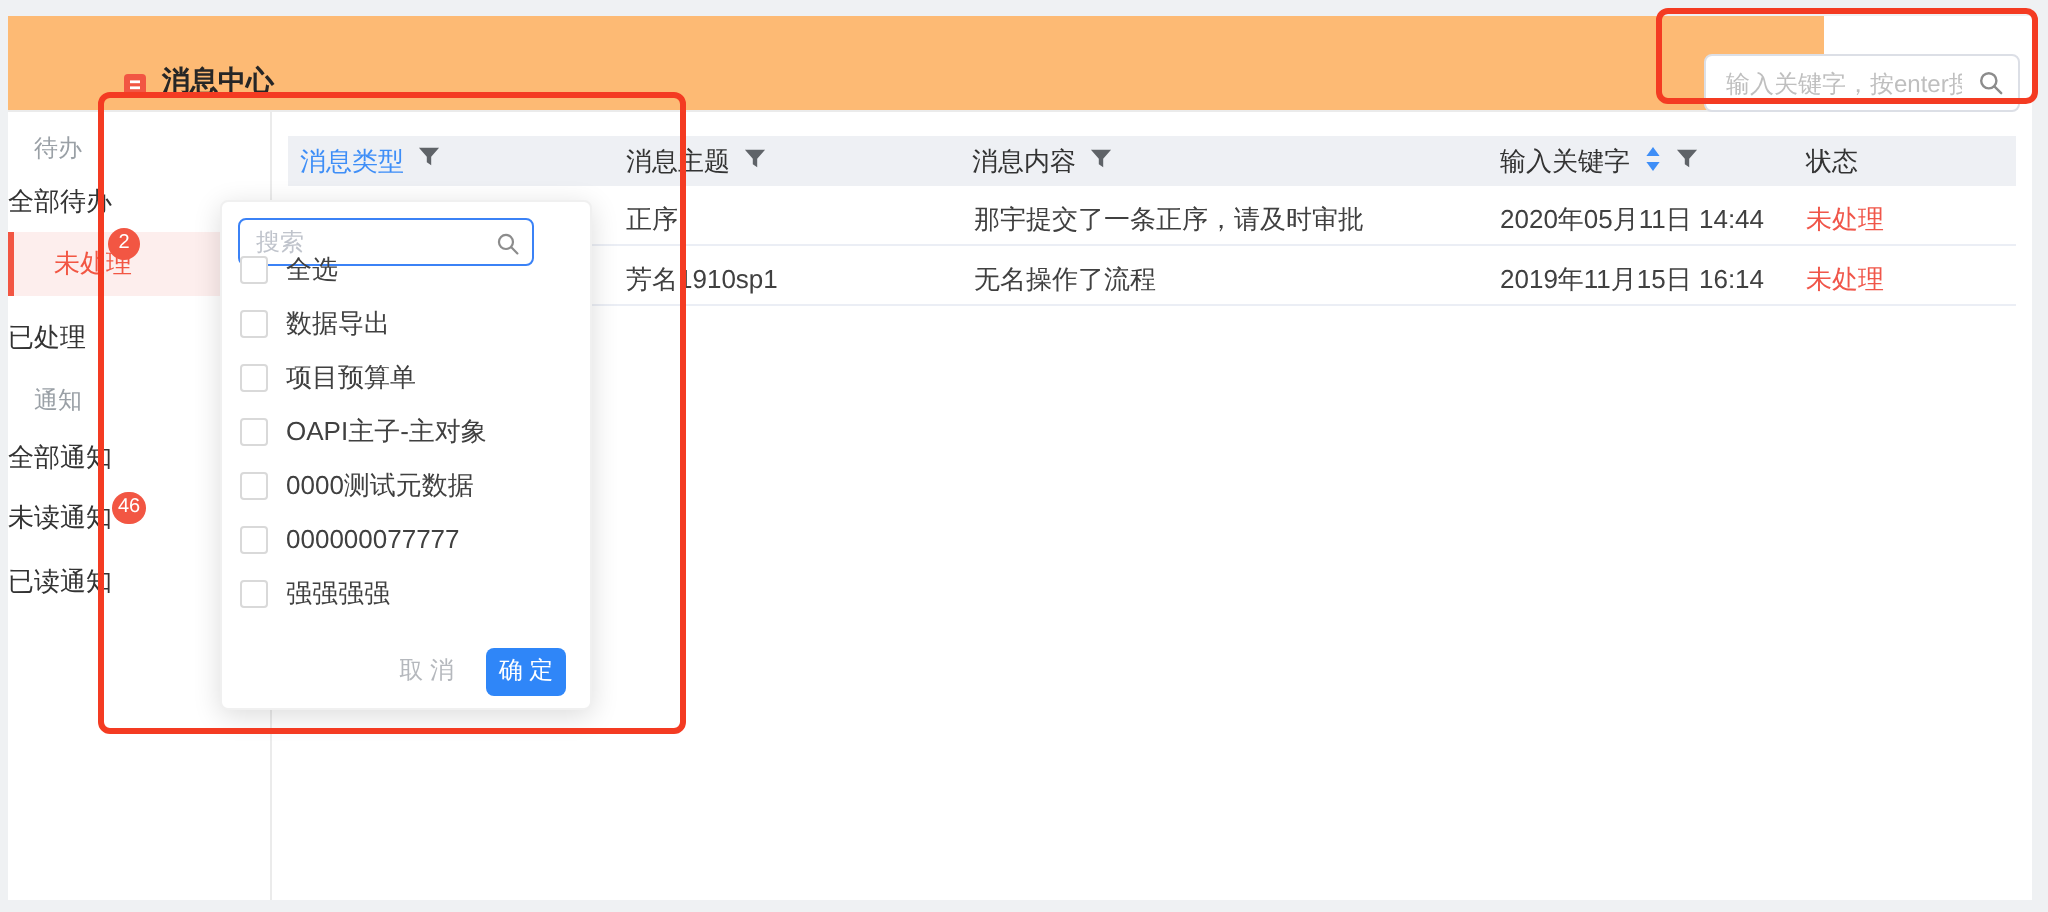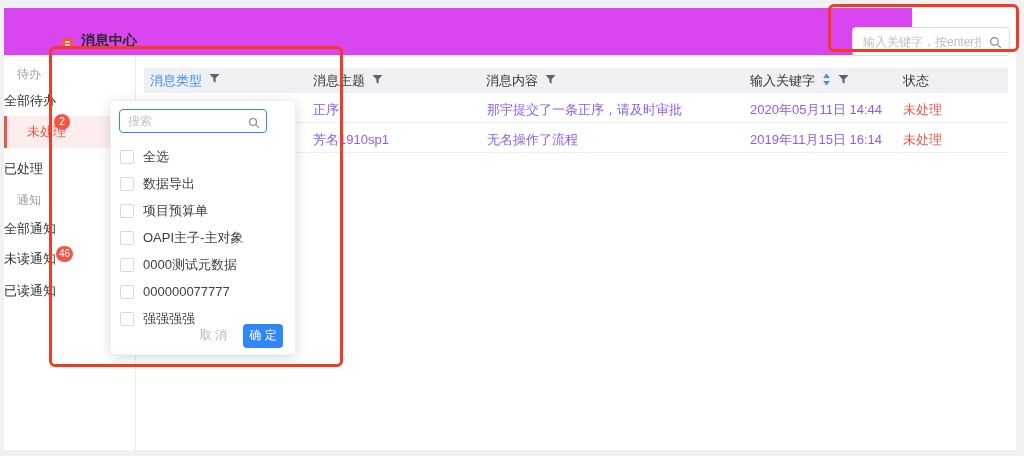--- a/index.html
+++ b/index.html
@@ -6,21 +6,21 @@
   html,body { width:1024px; height:456px; overflow:hidden; }
   body {
     font-family:"Liberation Sans","DejaVu Sans",sans-serif;
     background:#eff1f3;
     position:relative;
     color:#333;
   }
   .app { position:absolute; left:4px; top:8px; width:1012px; height:442px; background:#fff; }
 
   
-  .topbar { position:absolute; left:4px; top:8px; width:908px; height:48px; background:#d946ef; border-bottom:1px solid #ebebeb; }
+  .topbar { position:absolute; left:4px; top:8px; width:908px; height:48px; background:#fdba74; border-bottom:1px solid #ebebeb; }
   .logo { position:absolute; left:58px; top:27px; width:11px; height:11px; }
   .page-title { position:absolute; left:77px; top:24px; font-size:14px; font-weight:bold; color:#262626; }
   .top-search { position:absolute; left:848px; top:19px; width:158px; height:29px; }
   .top-search input {
     width:100%; height:100%; border:1px solid #dcdfe6; border-radius:4px;
     padding:0 28px 0 10px; font-size:12px; color:#333; outline:none;
     font-family:"Liberation Sans","DejaVu Sans",sans-serif;
   }
   .top-search input::placeholder { color:#bfbfbf; }
   .top-search .mag { position:absolute; right:8px; top:8px; }
@@ -33,41 +33,41 @@
   .badge { position:absolute; background:#f25643; color:#fff; font-size:10px; border-radius:8px; height:16px; min-width:16px; line-height:16px; text-align:center; padding:0 3px; z-index:5; }
   .badge-2 { left:54px; top:114px; }
   .badge-46 { left:56px; top:246px; }
 
   
   .thead-band { position:absolute; left:144px; top:68px; width:864px; height:25px; background:#eef0f4; }
   .th { position:absolute; top:68px; height:25px; display:flex; align-items:center; gap:7px; font-size:13px; color:#333; }
   .th .lbl { white-space:nowrap; }
   .th.active .lbl { color:#3e8ef7; }
   .th-type { left:150px;font-family:Liberation Mono, monospace; } .th-subject { left:313px; } .th-content { left:486px; } .th-created { left:750px; } .th-status { left:903px; }
-  .cell { position:absolute; font-size:13px; color:#8b5cf6; white-space:nowrap; }
+  .cell { position:absolute; font-size:13px; color:#404040; white-space:nowrap; }
   .row1 { top:101px; } .row2 { top:131px; }
   .c-subject { left:313px; } .c-content { left:487px; } .c-created { left:750px; } .c-status { left:903px; color:#f0564a; }
   .hline { position:absolute; left:144px; width:864px; height:1px; background:#ebeef5; }
   .hl-1 { top:122px; } .hl-2 { top:152px; }
 
   
   .popup {
     position:absolute; left:110px; top:100px; width:186px; height:255px;
     background:#fff; border:1px solid #f0f0f0; border-radius:4px;
     box-shadow:0 3px 14px rgba(0,0,0,0.14); z-index:10;
   }
   .popup-search { position:absolute; left:8px; top:8px; width:148px; height:24px; }
   .popup-search input {
     width:100%; height:100%; border:1px solid #3b82f6; border-radius:4px;
     padding:0 24px 0 8px; font-size:12px; color:#333; outline:none;
     font-family:"Liberation Sans","DejaVu Sans",sans-serif;
   }
   .popup-search input::placeholder { color:#c0c4cc; }
   .popup-search .mag { position:absolute; right:7px; top:6px; }
-  .opt-list { position:absolute; left:0; top:42px; width:100%; }
+  .opt-list { position:absolute; left:0; top:20px; width:100%; }
   .opt-row { height:27px; display:flex; align-items:center; padding-left:9px; cursor:pointer; }
   .cb { width:14px; height:14px; border:1px solid #d9d9d9; border-radius:2px; background:#fff; margin-right:9px; flex:0 0 auto; }
   .opt-label { font-size:13px; color:#404040; white-space:nowrap; }
   .popup-footer { position:absolute; right:12px; bottom:4px; display:flex; align-items:center; gap:8px; }
   .btn-cancel { border:none; background:transparent; color:#b5b8bd; font-size:12px; padding:6px 8px; cursor:pointer; font-family:inherit; }
   .btn-confirm { border:none; background:#2f86f8; color:#fff; font-size:12px; width:40px; height:24px; border-radius:4px; cursor:pointer; font-family:inherit; }
 
   
   .anno { position:absolute; border:3px solid #f43b22; border-radius:6px; z-index:100; pointer-events:none; }
   .anno-big { left:49px; top:46px; width:294px; height:321px; }

